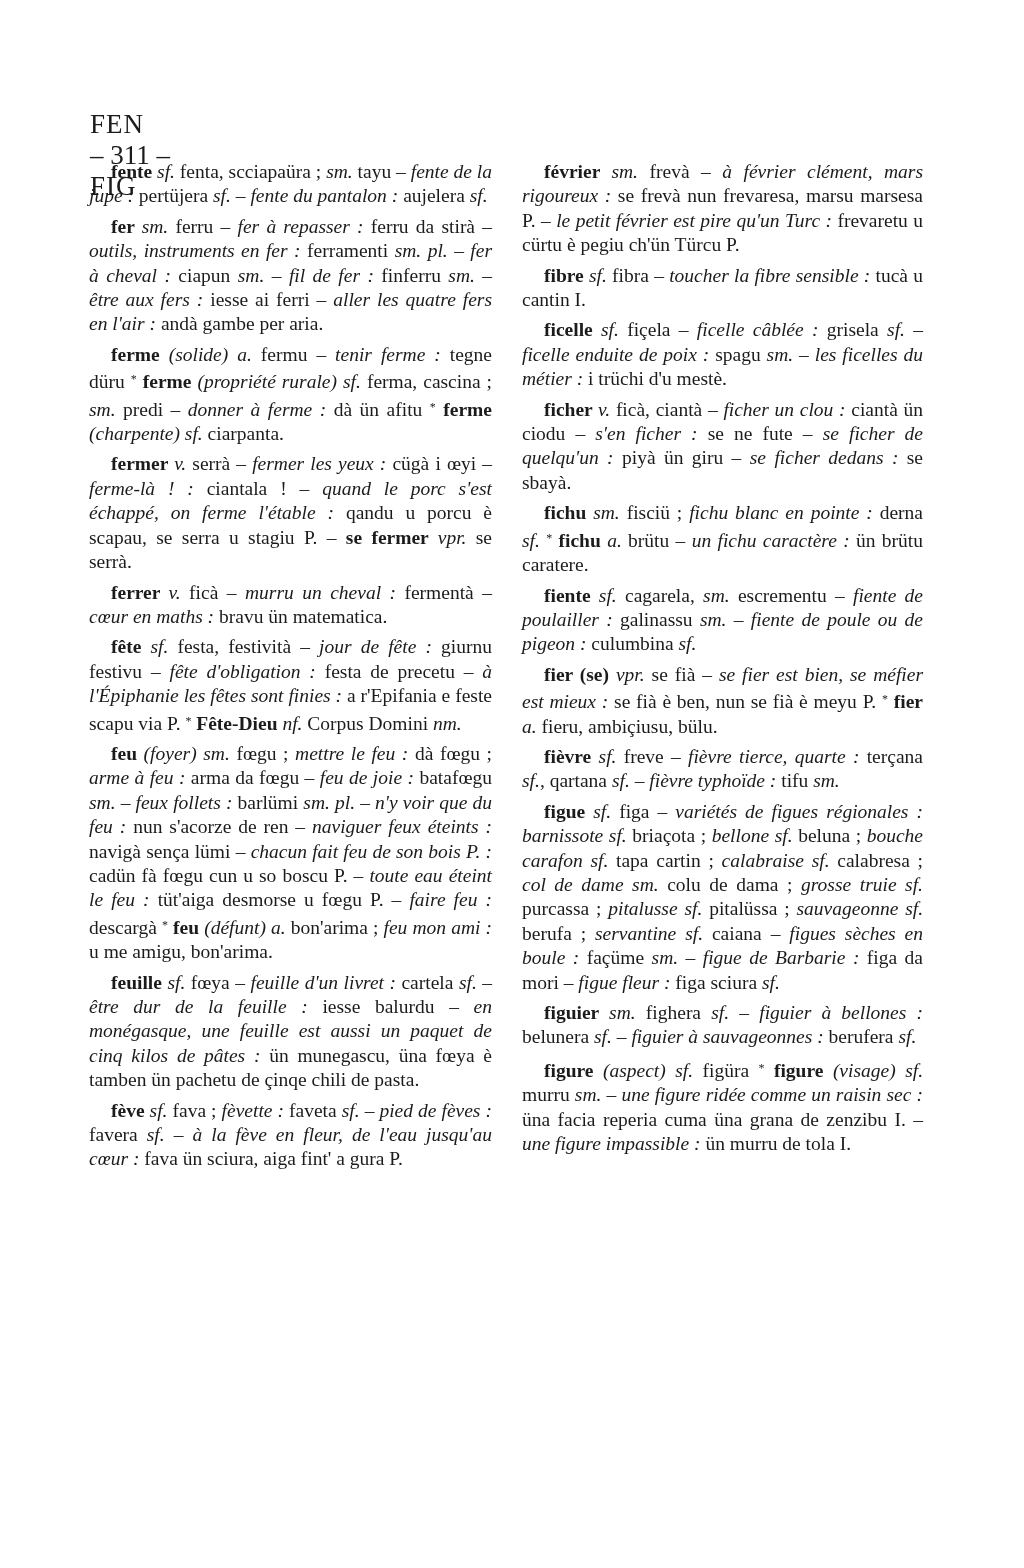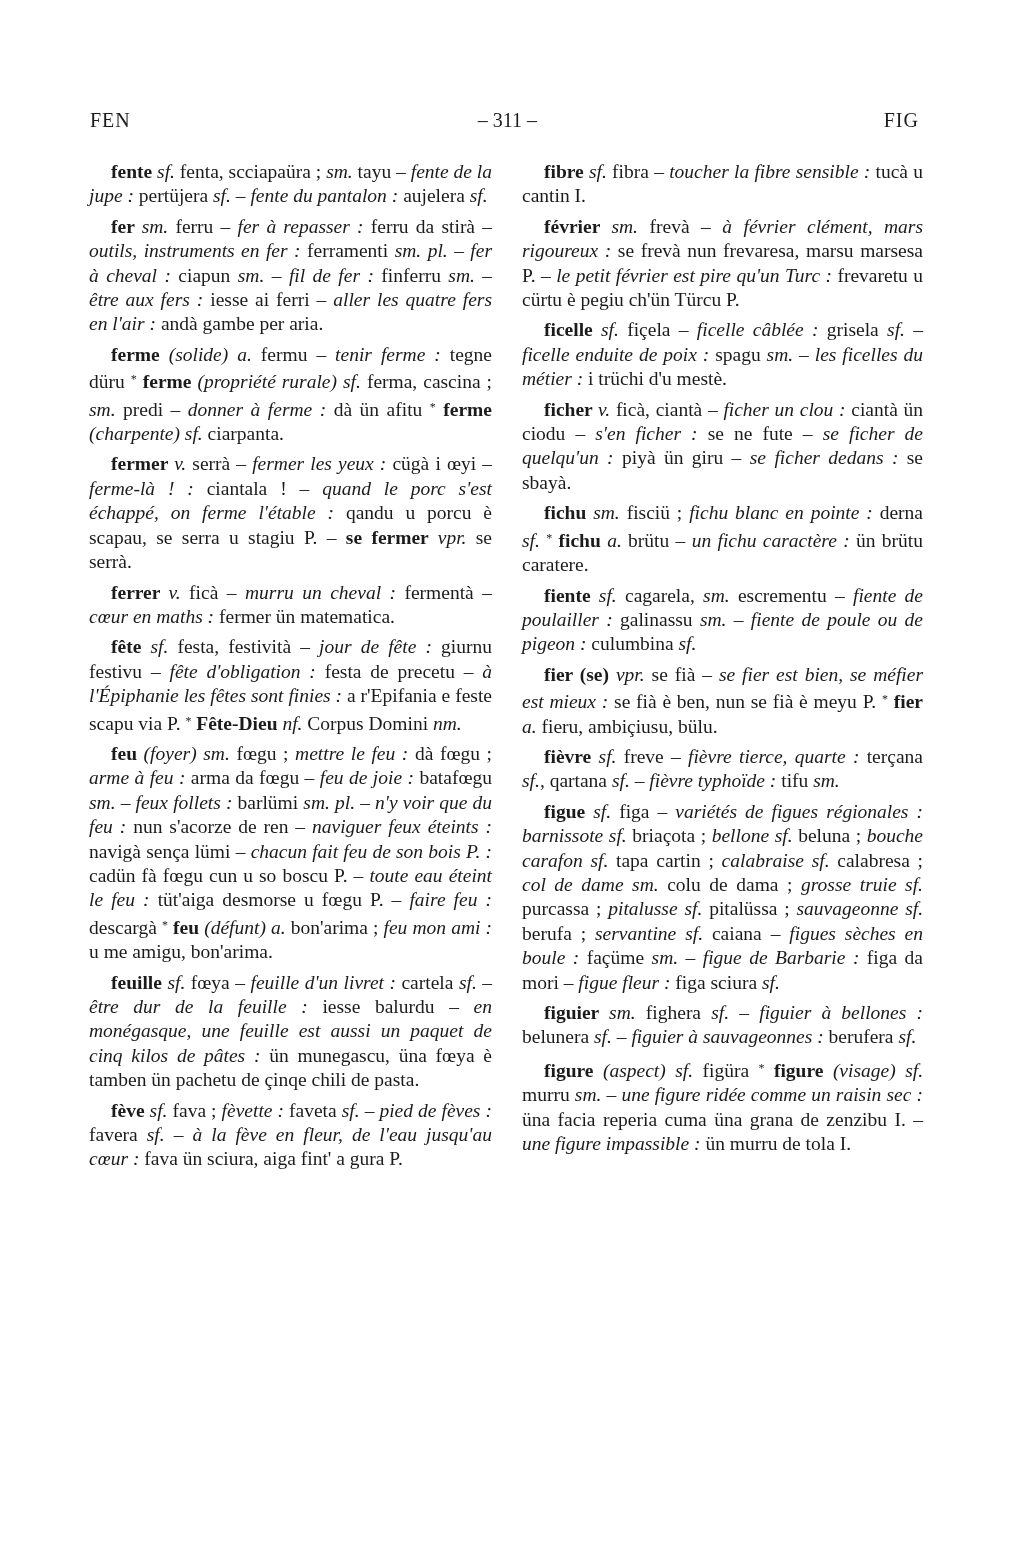--- a/index.html
+++ b/index.html
@@ -12,21 +12,22 @@
     color: #1b1b1b;
   }
   .pageheader {
     position: absolute;
     top: 109px;
     left: 90px;
     width: 829px;
     display: flex;
     justify-content: space-between;
     align-items: baseline;
-    font-size: 20px;
+    font-size: 27px;
+    flex-direction: column;
   }
   .pageheader .guide { letter-spacing: 1px; }
   .col {
     position: absolute;
     top: 160px;
     width: 403px;
     text-align: justify;
     font-size: 19.5px;
     line-height: 24.4px;
   }
@@ -45,29 +46,29 @@
     <span class="guide">FEN</span>
     <span>– 311 –</span>
     <span class="guide">FIG</span>
   </header>
 
   <div class="col col-left">
       <p class="entry"><span class="run-b">fente </span><span class="run-i">sf. </span><span class="run-n">fenta, scciapaüra ; </span><span class="run-i">sm. </span><span class="run-n">tayu – </span><span class="run-i">fente de la jupe : </span><span class="run-n">pertüjera </span><span class="run-i">sf. </span><span class="run-n">– </span><span class="run-i">fente du pantalon : </span><span class="run-n">aujelera </span><span class="run-i">sf.</span></p>
       <p class="entry"><span class="run-b">fer </span><span class="run-i">sm. </span><span class="run-n">ferru – </span><span class="run-i">fer à repasser : </span><span class="run-n">ferru da stirà – </span><span class="run-i">outils, instruments en fer : </span><span class="run-n">ferramenti </span><span class="run-i">sm. pl. </span><span class="run-n">– </span><span class="run-i">fer à cheval : </span><span class="run-n">ciapun </span><span class="run-i">sm. </span><span class="run-n">– </span><span class="run-i">fil de fer : </span><span class="run-n">finferru </span><span class="run-i">sm. </span><span class="run-n">– </span><span class="run-i">être aux fers : </span><span class="run-n">iesse ai ferri – </span><span class="run-i">aller les quatre fers en l'air : </span><span class="run-n">andà gambe per aria.</span></p>
       <p class="entry"><span class="run-b">ferme </span><span class="run-i">(solide) a. </span><span class="run-n">fermu – </span><span class="run-i">tenir ferme : </span><span class="run-n">tegne düru </span><span class="run-s">*</span><span class="run-b"> ferme </span><span class="run-i">(propriété rurale) sf. </span><span class="run-n">ferma, cascina ; </span><span class="run-i">sm. </span><span class="run-n">predi – </span><span class="run-i">donner à ferme : </span><span class="run-n">dà ün afitu </span><span class="run-s">*</span><span class="run-b"> ferme </span><span class="run-i">(charpente) sf. </span><span class="run-n">ciarpanta.</span></p>
       <p class="entry"><span class="run-b">fermer </span><span class="run-i">v. </span><span class="run-n">serrà – </span><span class="run-i">fermer les yeux : </span><span class="run-n">cügà i œyi – </span><span class="run-i">ferme-là ! : </span><span class="run-n">ciantala ! – </span><span class="run-i">quand le porc s'est échappé, on ferme l'étable : </span><span class="run-n">qandu u porcu è scapau, se serra u stagiu P. – </span><span class="run-b">se fermer </span><span class="run-i">vpr. </span><span class="run-n">se serrà.</span></p>
-      <p class="entry"><span class="run-b">ferrer </span><span class="run-i">v. </span><span class="run-n">ficà – </span><span class="run-i">murru un cheval : </span><span class="run-n">fermentà – </span><span class="run-i">cœur en maths : </span><span class="run-n">fermer ün matematica.</span></p>
+      <p class="entry"><span class="run-b">ferrer </span><span class="run-i">v. </span><span class="run-n">ficà – </span><span class="run-i">murru un cheval : </span><span class="run-n">fermentà – </span><span class="run-i">cœur en maths : </span><span class="run-n">bravu ün matematica.</span></p>
       <p class="entry"><span class="run-b">fête </span><span class="run-i">sf. </span><span class="run-n">festa, festività – </span><span class="run-i">jour de fête : </span><span class="run-n">giurnu festivu – </span><span class="run-i">fête d'obligation : </span><span class="run-n">festa de precetu – </span><span class="run-i">à l'Épiphanie les fêtes sont finies : </span><span class="run-n">a r'Epifania e feste scapu via P. </span><span class="run-s">*</span><span class="run-b"> Fête-Dieu </span><span class="run-i">nf. </span><span class="run-n">Corpus Domini </span><span class="run-i">nm.</span></p>
       <p class="entry"><span class="run-b">feu </span><span class="run-i">(foyer) sm. </span><span class="run-n">fœgu ; </span><span class="run-i">mettre le feu : </span><span class="run-n">dà fœgu ; </span><span class="run-i">arme à feu : </span><span class="run-n">arma da fœgu – </span><span class="run-i">feu de joie : </span><span class="run-n">batafœgu </span><span class="run-i">sm. </span><span class="run-n">– </span><span class="run-i">feux follets : </span><span class="run-n">barlümi </span><span class="run-i">sm. pl. </span><span class="run-n">– </span><span class="run-i">n'y voir que du feu : </span><span class="run-n">nun s'acorze de ren – </span><span class="run-i">naviguer feux éteints : </span><span class="run-n">navigà sença lümi – </span><span class="run-i">chacun fait feu de son bois P. : </span><span class="run-n">cadün fà fœgu cun u so boscu P. – </span><span class="run-i">toute eau éteint le feu : </span><span class="run-n">tüt'aiga desmorse u fœgu P. – </span><span class="run-i">faire feu : </span><span class="run-n">descargà </span><span class="run-s">*</span><span class="run-b"> feu </span><span class="run-i">(défunt) a. </span><span class="run-n">bon'arima ; </span><span class="run-i">feu mon ami : </span><span class="run-n">u me amigu, bon'arima.</span></p>
       <p class="entry"><span class="run-b">feuille </span><span class="run-i">sf. </span><span class="run-n">fœya – </span><span class="run-i">feuille d'un livret : </span><span class="run-n">cartela </span><span class="run-i">sf. </span><span class="run-n">– </span><span class="run-i">être dur de la feuille : </span><span class="run-n">iesse balurdu – </span><span class="run-i">en monégasque, une feuille est aussi un paquet de cinq kilos de pâtes : </span><span class="run-n">ün munegascu, üna fœya è tamben ün pachetu de çinqe chili de pasta.</span></p>
       <p class="entry"><span class="run-b">fève </span><span class="run-i">sf. </span><span class="run-n">fava ; </span><span class="run-i">fèvette : </span><span class="run-n">faveta </span><span class="run-i">sf. </span><span class="run-n">– </span><span class="run-i">pied de fèves : </span><span class="run-n">favera </span><span class="run-i">sf. </span><span class="run-n">– </span><span class="run-i">à la fève en fleur, de l'eau jusqu'au cœur : </span><span class="run-n">fava ün sciura, aiga fint' a gura P.</span></p>
     </div>
   <div class="col col-right">
+      <p class="entry"><span class="run-b">février </span><span class="run-i">sm. </span><span class="run-n">frevà – </span><span class="run-i">à février clément, mars rigoureux : </span><span class="run-n">se frevà nun frevaresa, marsu marsesa P. – </span><span class="run-i">le petit février est pire qu'un Turc : </span><span class="run-n">frevaretu u cürtu è pegiu ch'ün Türcu P.</span></p>
       <p class="entry"><span class="run-b">fibre </span><span class="run-i">sf. </span><span class="run-n">fibra – </span><span class="run-i">toucher la fibre sensible : </span><span class="run-n">tucà u cantin I.</span></p>
-      <p class="entry"><span class="run-b">février </span><span class="run-i">sm. </span><span class="run-n">frevà – </span><span class="run-i">à février clément, mars rigoureux : </span><span class="run-n">se frevà nun frevaresa, marsu marsesa P. – </span><span class="run-i">le petit février est pire qu'un Turc : </span><span class="run-n">frevaretu u cürtu è pegiu ch'ün Türcu P.</span></p>
       <p class="entry"><span class="run-b">ficelle </span><span class="run-i">sf. </span><span class="run-n">fiçela – </span><span class="run-i">ficelle câblée : </span><span class="run-n">grisela </span><span class="run-i">sf. </span><span class="run-n">– </span><span class="run-i">ficelle enduite de poix : </span><span class="run-n">spagu </span><span class="run-i">sm. </span><span class="run-n">– </span><span class="run-i">les ficelles du métier : </span><span class="run-n">i trüchi d'u mestè.</span></p>
       <p class="entry"><span class="run-b">ficher </span><span class="run-i">v. </span><span class="run-n">ficà, ciantà – </span><span class="run-i">ficher un clou : </span><span class="run-n">ciantà ün ciodu – </span><span class="run-i">s'en ficher : </span><span class="run-n">se ne fute – </span><span class="run-i">se ficher de quelqu'un : </span><span class="run-n">piyà ün giru – </span><span class="run-i">se ficher dedans : </span><span class="run-n">se sbayà.</span></p>
       <p class="entry"><span class="run-b">fichu </span><span class="run-i">sm. </span><span class="run-n">fisciü ; </span><span class="run-i">fichu blanc en pointe : </span><span class="run-n">derna </span><span class="run-i">sf. </span><span class="run-s">*</span><span class="run-b"> fichu </span><span class="run-i">a. </span><span class="run-n">brütu – </span><span class="run-i">un fichu caractère : </span><span class="run-n">ün brütu caratere.</span></p>
       <p class="entry"><span class="run-b">fiente </span><span class="run-i">sf. </span><span class="run-n">cagarela, </span><span class="run-i">sm. </span><span class="run-n">escrementu – </span><span class="run-i">fiente de poulailler : </span><span class="run-n">galinassu </span><span class="run-i">sm. </span><span class="run-n">– </span><span class="run-i">fiente de poule ou de pigeon : </span><span class="run-n">culumbina </span><span class="run-i">sf.</span></p>
       <p class="entry"><span class="run-b">fier (se) </span><span class="run-i">vpr. </span><span class="run-n">se fià – </span><span class="run-i">se fier est bien, se méfier est mieux : </span><span class="run-n">se fià è ben, nun se fià è meyu P. </span><span class="run-s">*</span><span class="run-b"> fier </span><span class="run-i">a. </span><span class="run-n">fieru, ambiçiusu, bülu.</span></p>
       <p class="entry"><span class="run-b">fièvre </span><span class="run-i">sf. </span><span class="run-n">freve – </span><span class="run-i">fièvre tierce, quarte : </span><span class="run-n">terçana </span><span class="run-i">sf.</span><span class="run-n">, qartana </span><span class="run-i">sf. </span><span class="run-n">– </span><span class="run-i">fièvre typhoïde : </span><span class="run-n">tifu </span><span class="run-i">sm.</span></p>
       <p class="entry"><span class="run-b">figue </span><span class="run-i">sf. </span><span class="run-n">figa – </span><span class="run-i">variétés de figues régionales : barnissote sf. </span><span class="run-n">briaçota ; </span><span class="run-i">bellone sf. </span><span class="run-n">beluna ; </span><span class="run-i">bouche carafon sf. </span><span class="run-n">tapa cartin ; </span><span class="run-i">calabraise sf. </span><span class="run-n">calabresa ; </span><span class="run-i">col de dame sm. </span><span class="run-n">colu de dama ; </span><span class="run-i">grosse truie sf. </span><span class="run-n">purcassa ; </span><span class="run-i">pitalusse sf. </span><span class="run-n">pitalüssa ; </span><span class="run-i">sauvageonne sf. </span><span class="run-n">berufa ; </span><span class="run-i">servantine sf. </span><span class="run-n">caiana – </span><span class="run-i">figues sèches en boule : </span><span class="run-n">façüme </span><span class="run-i">sm. </span><span class="run-n">– </span><span class="run-i">figue de Barbarie : </span><span class="run-n">figa da mori – </span><span class="run-i">figue fleur : </span><span class="run-n">figa sciura </span><span class="run-i">sf.</span></p>
       <p class="entry"><span class="run-b">figuier </span><span class="run-i">sm. </span><span class="run-n">fighera </span><span class="run-i">sf. </span><span class="run-n">– </span><span class="run-i">figuier à bellones : </span><span class="run-n">belunera </span><span class="run-i">sf. </span><span class="run-n">– </span><span class="run-i">figuier à sauvageonnes : </span><span class="run-n">berufera </span><span class="run-i">sf.</span></p>
       <p class="entry"><span class="run-b">figure </span><span class="run-i">(aspect) sf. </span><span class="run-n">figüra </span><span class="run-s">*</span><span class="run-b"> figure </span><span class="run-i">(visage) sf. </span><span class="run-n">murru </span><span class="run-i">sm. </span><span class="run-n">– </span><span class="run-i">une figure ridée comme un raisin sec : </span><span class="run-n">üna facia reperia cuma üna grana de zenzibu I. – </span><span class="run-i">une figure impassible : </span><span class="run-n">ün murru de tola I.</span></p>
     </div>

